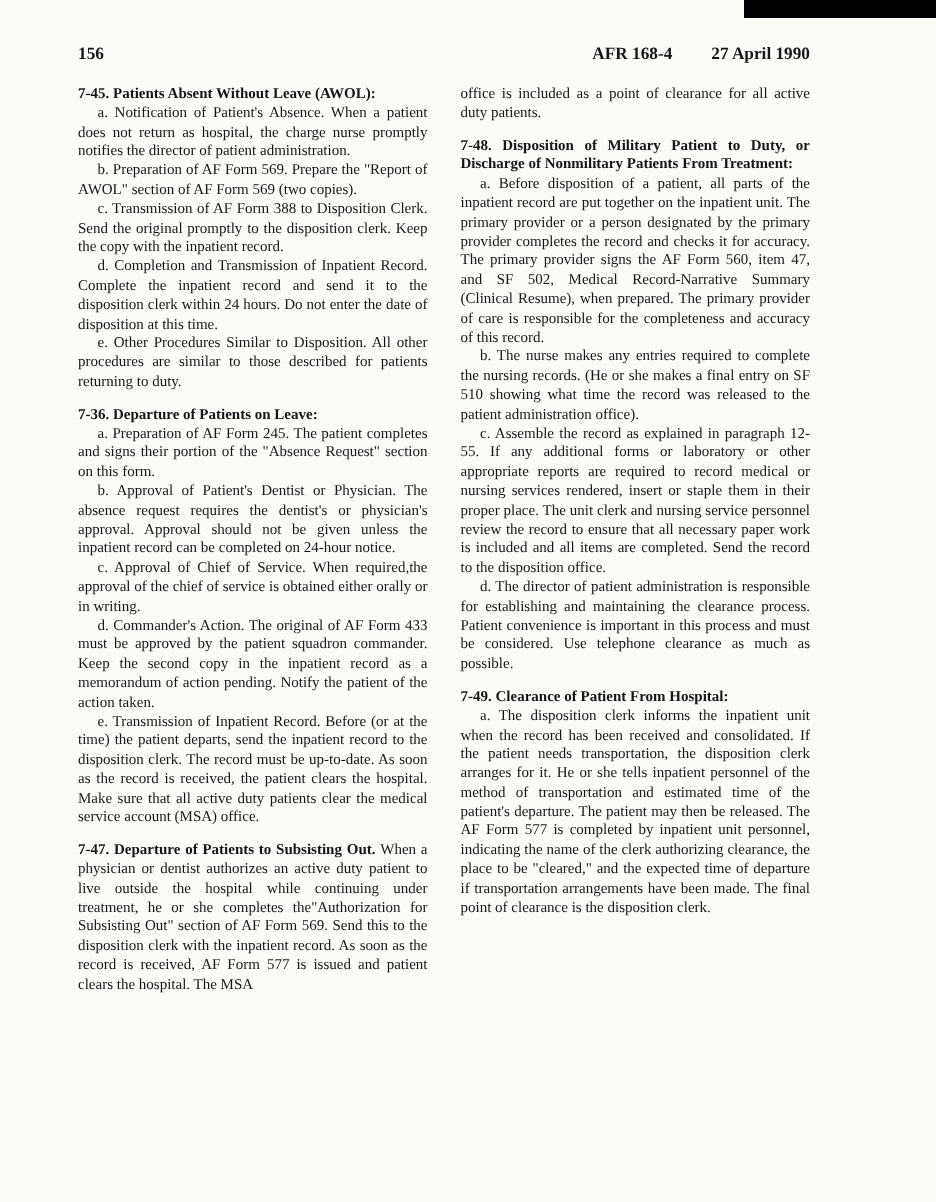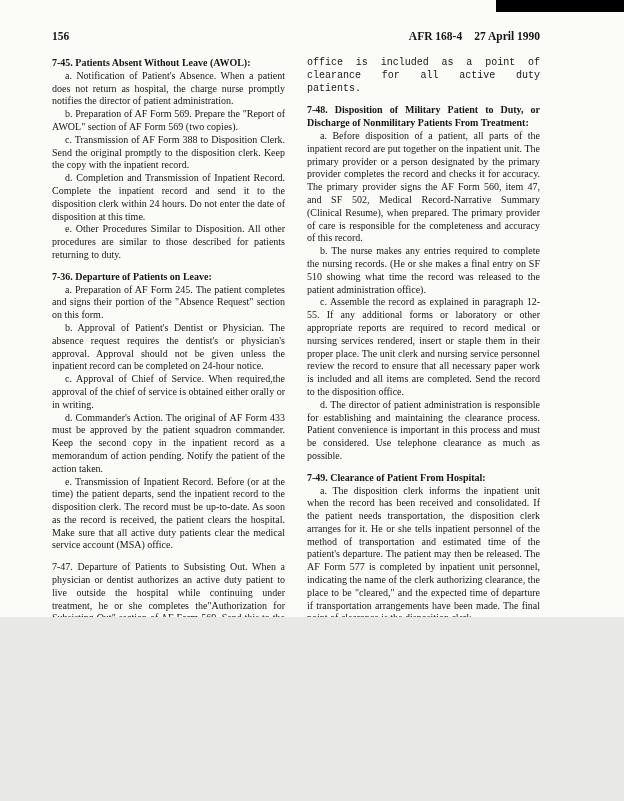--- a/index.html
+++ b/index.html
@@ -1,18 +1,18 @@
 <!DOCTYPE html>
 <html><head>
 <meta charset="utf-8">
 <style>
   html, body { margin: 0; padding: 0; background: #e8e8e6; }
   .page {
     width: 624px;
-    height: 617px;
+    height: 801px;
     margin: 0 auto;
     background: #fbfbf8;
     position: relative;
     box-sizing: border-box;
     padding: 30px 84px 0 52px;
     font-family: "Liberation Serif", serif;
     color: #161616;
     overflow: hidden;
   }
   .scan-bar {
@@ -24,37 +24,37 @@
     background: #000;
   }
   .header {
     display: flex;
     justify-content: space-between;
     align-items: baseline;
     font-weight: bold;
     font-size: 11.5px;
     margin-bottom: 15px;
   }
-  .header-right { display: flex; gap: 12px; }
+  .header-right { display: flex; gap: 26px; }
   .content { display: flex; gap: 22px; }
   .column {
     width: 233px;
     font-size: 10px;
     line-height: 12.8px;
     text-align: justify;
   }
   .para { margin: 0; text-indent: 13px; }
-  .para.cont { text-indent: 0; font-family: Liberation Mono, monospace; }
+  .para.cont { text-indent: 0; }
   .heading {
     font-weight: bold;
     margin: 9px 0 0 0;
     text-indent: 0;
   }
   .section-start { margin-top: 9px; text-indent: 0; }
-  .run-in { font-weight: normal; }
+  .run-in { font-weight: bold; }
   .run-in::after { content: " "; }
   .column > :first-child { margin-top: 0; }
 </style>
 </head>
 <body>
 
 <div class="page">
 
   <div class="scan-bar"></div>
 

